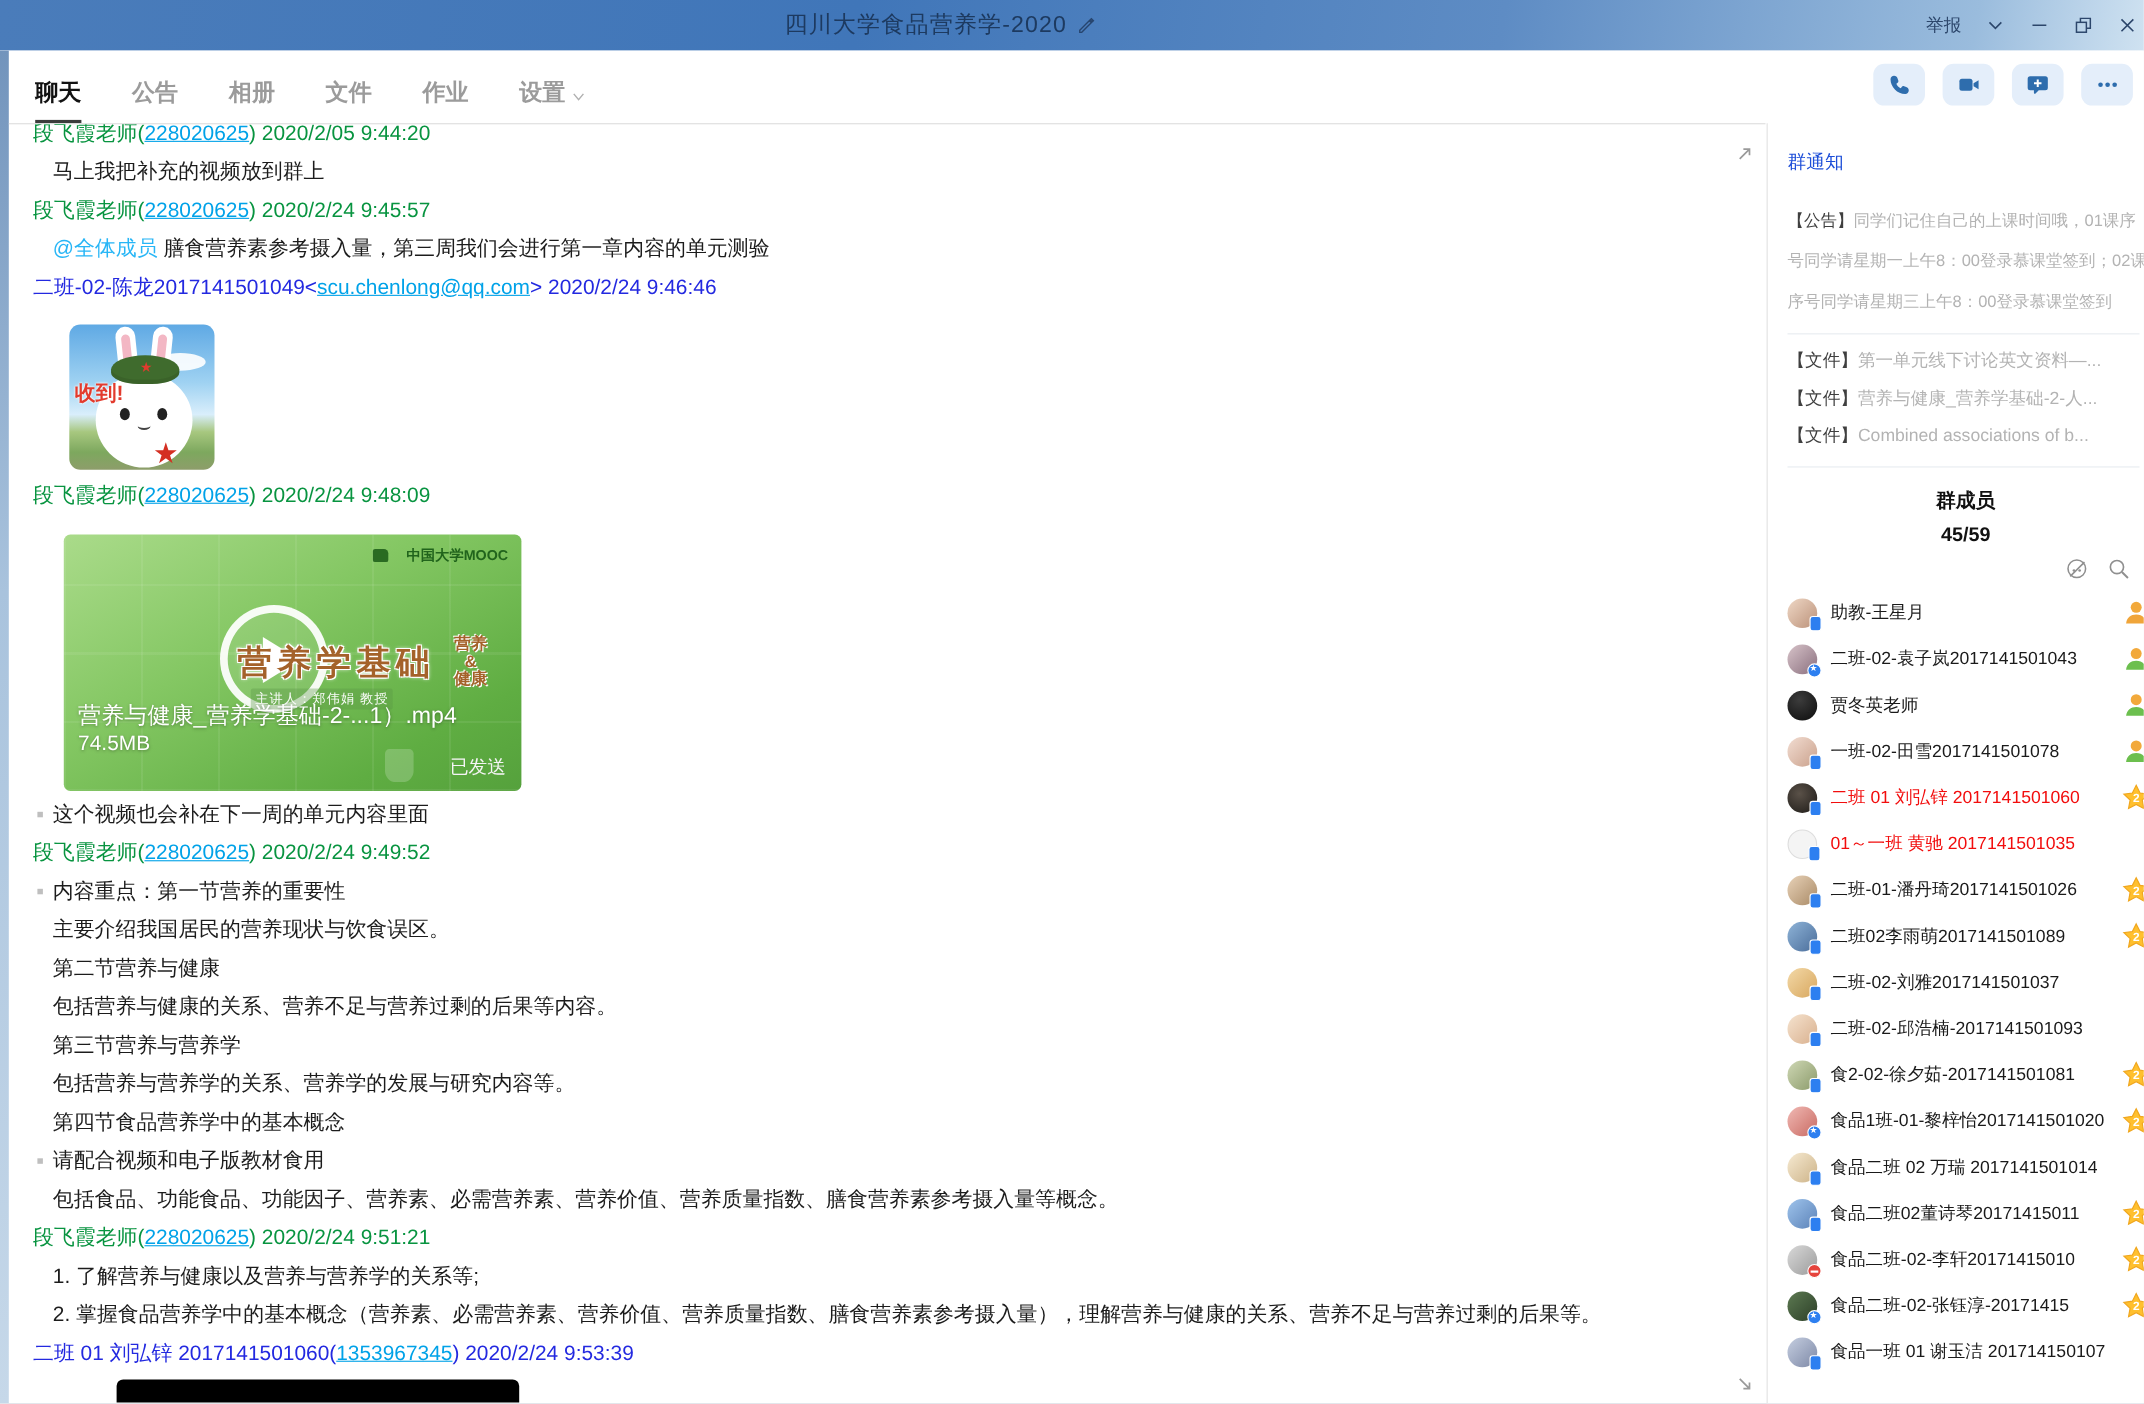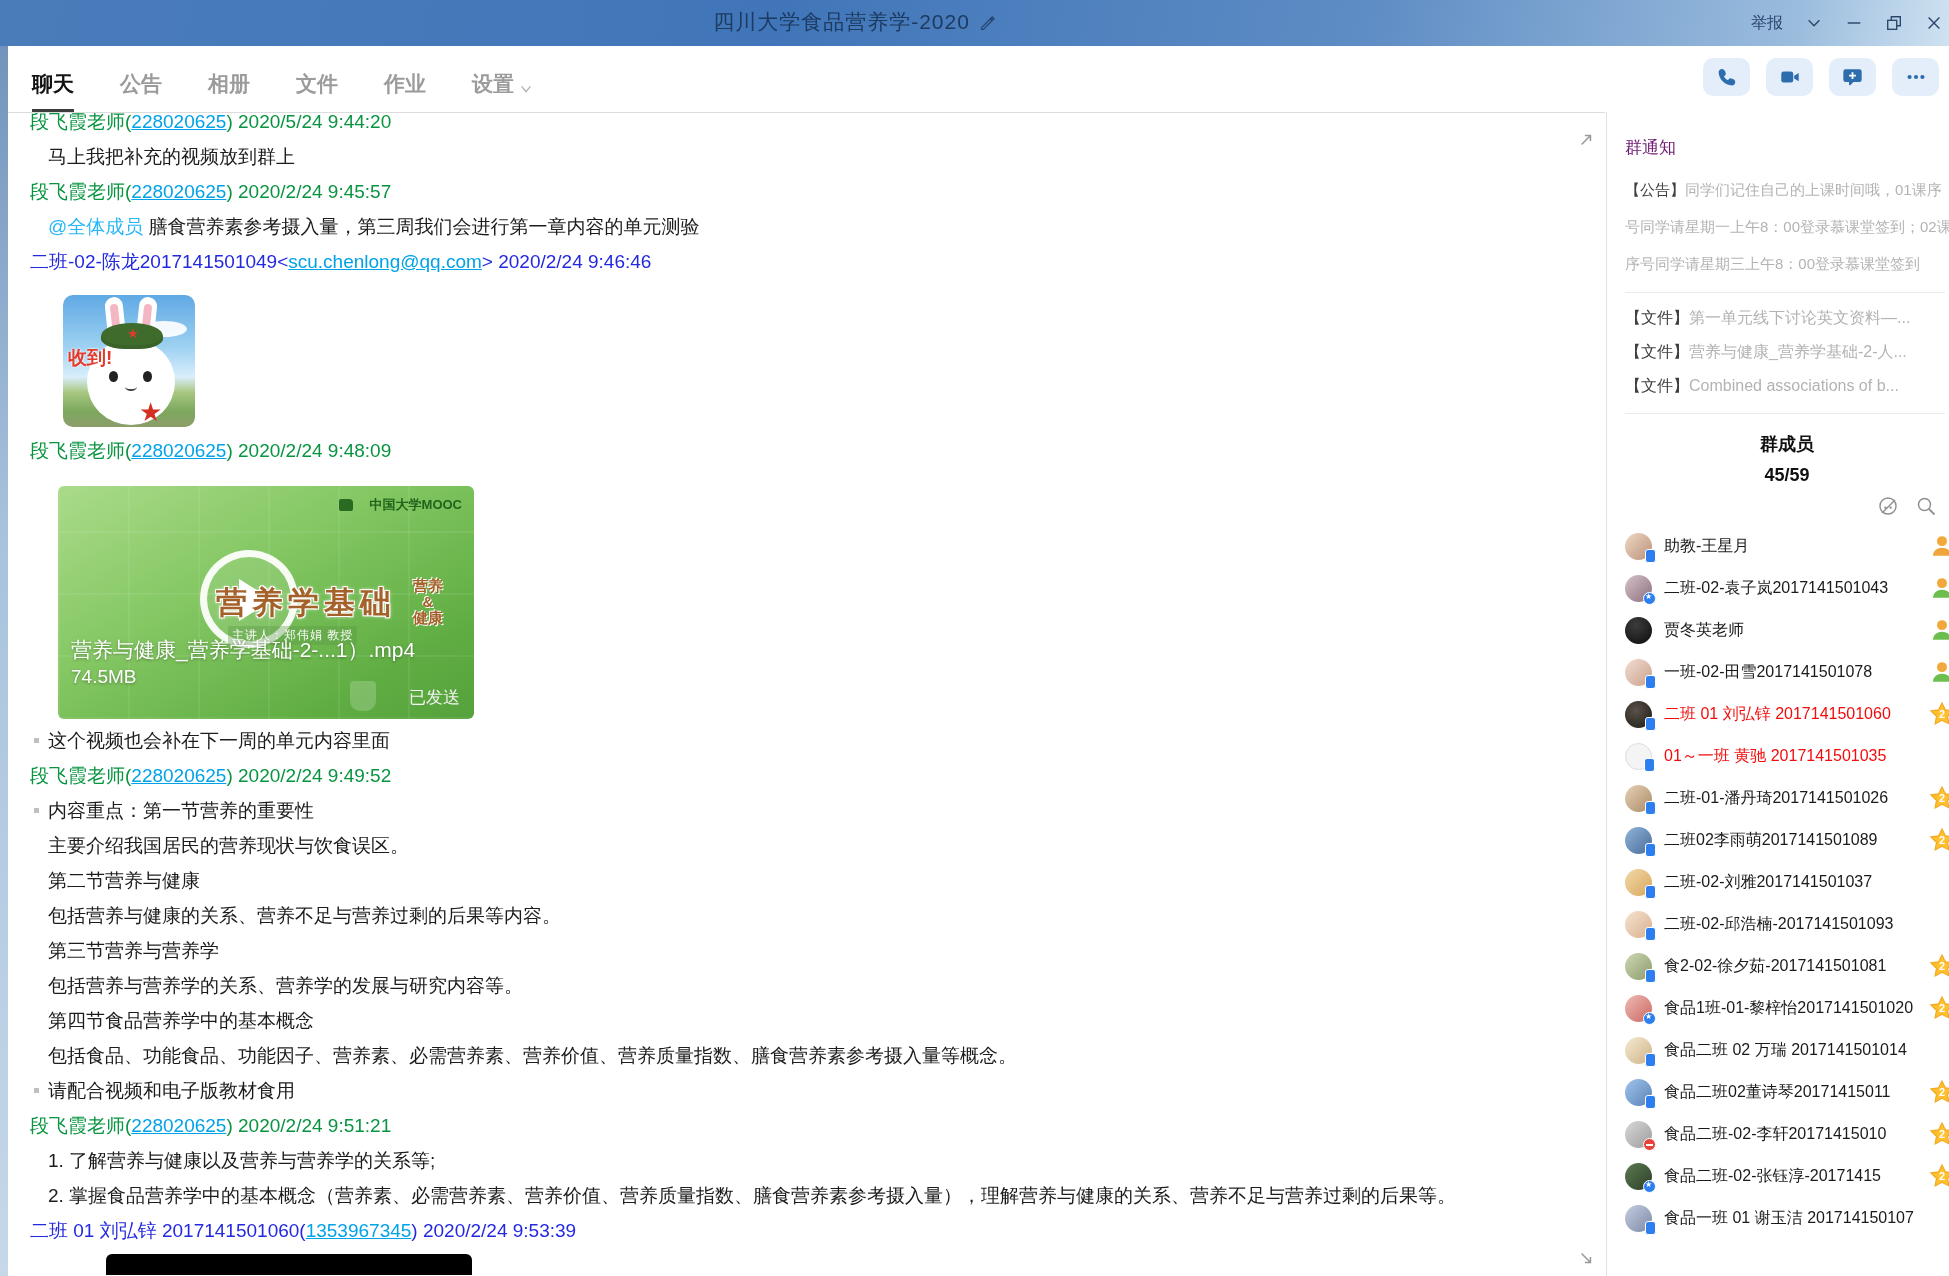--- a/index.html
+++ b/index.html
@@ -80,21 +80,21 @@
   .vshield{position:absolute;right:98px;bottom:8px;width:26px;height:30px;background:rgba(255,255,255,.20);border-radius:4px 4px 10px 10px;}
   .vstatus{position:absolute;right:14px;bottom:10px;font-size:17px;color:#f4f4f4;}
 
   .bvideo{width:366px;height:21px;background:#000;border-radius:6px 6px 0 0;margin:6px 0 0 76px;}
 
   
   .sidebar{position:absolute;left:1606px;top:112px;right:0;bottom:0;border-left:1px solid #e2e2e2;padding:22px 0 0 18px;box-sizing:border-box;overflow:hidden;background:#fff;}
   .collapse{position:absolute;width:20px;height:20px;color:#9a9a9a;}
   .col-top{left:1576px;top:130px;}
   .col-bot{left:1576px;top:1248px;}
-  .n-title{font-size:17px;color:#701a75;margin:2px 0 12px;}
+  .n-title{font-size:17px;color:#1d4ed8;margin:2px 0 23px;}
   .n-body{font-size:15px;line-height:37px;color:#b3b3b3;width:328px;}
   .tagd{color:#3f3f3f;}
   .n-file{font-size:16px;line-height:34px;white-space:nowrap;overflow:hidden;color:#b3b3b3;width:328px;}
   .sdiv{border:0;border-top:1px solid #e7ebf0;margin:10px 0 8px;width:320px;}
   .m-head{display:flex;align-items:center;margin:18px 0 8px;font-size:18px;color:#111;font-weight:bold;gap:9px;flex-direction:column;}
   .m-icons{margin-left:auto;display:flex;gap:16px;padding-right:12px;color:#8f8f8f;}
   .m-icons svg{display:block;}
   .m-row{position:relative;height:42px;display:flex;align-items:center;}
   .m-avatar{width:27px;height:27px;border-radius:50%;margin-right:12px;position:relative;flex:none;}
   .sub{position:absolute;right:-4px;bottom:-3px;width:11px;height:14px;border-radius:3px;background:#2d7ff0;border:1px solid #fff;box-sizing:border-box;}
@@ -191,21 +191,21 @@
           <circle cx="19" cy="12" r="2.3" fill="#2e6dad"></circle>
         </svg>
     </span>
   </div>
 
   <div class="frame-left"></div>
 
   <div class="chat">
     <div class="chat-list">
 
-      <div class="hdr t first"><span>段飞霞老师(</span><span class="lnk">228020625</span><span>) </span><span>2020/5/24 9:44:20</span></div>
+      <div class="hdr t first"><span>段飞霞老师(</span><span class="lnk">228020625</span><span>) </span><span>2020/2/05 9:44:20</span></div>
       <div class="txt">马上我把补充的视频放到群上</div>
 
       <div class="hdr t"><span>段飞霞老师(</span><span class="lnk">228020625</span><span>) </span><span>2020/2/24 9:45:57</span></div>
       <div class="txt"><span class="mention">@全体成员</span><span> 膳食营养素参考摄入量，第三周我们会进行第一章内容的单元测验</span></div>
 
       <div class="hdr m"><span>二班-02-陈龙2017141501049&lt;</span><span class="lnk">scu.chenlong@qq.com</span><span>&gt; </span><span>2020/2/24 9:46:46</span></div>
 
       <div class="sticker">
         <span class="cloud c1"></span>
         <span class="cloud c2"></span>
@@ -248,22 +248,22 @@
 
       <div class="hdr t"><span>段飞霞老师(</span><span class="lnk">228020625</span><span>) </span><span>2020/2/24 9:49:52</span></div>
 
       <div class="txt bullet">内容重点：第一节营养的重要性</div>
       <div class="txt">主要介绍我国居民的营养现状与饮食误区。</div>
       <div class="txt">第二节营养与健康</div>
       <div class="txt">包括营养与健康的关系、营养不足与营养过剩的后果等内容。</div>
       <div class="txt">第三节营养与营养学</div>
       <div class="txt">包括营养与营养学的关系、营养学的发展与研究内容等。</div>
       <div class="txt">第四节食品营养学中的基本概念</div>
+      <div class="txt bullet">请配合视频和电子版教材食用</div>
       <div class="txt">包括食品、功能食品、功能因子、营养素、必需营养素、营养价值、营养质量指数、膳食营养素参考摄入量等概念。</div>
-      <div class="txt bullet">请配合视频和电子版教材食用</div>
 
       <div class="hdr t"><span>段飞霞老师(</span><span class="lnk">228020625</span><span>) </span><span>2020/2/24 9:51:21</span></div>
 
       <div class="txt">1. 了解营养与健康以及营养与营养学的关系等;</div>
       <div class="txt">2. 掌握食品营养学中的基本概念（营养素、必需营养素、营养价值、营养质量指数、膳食营养素参考摄入量），理解营养与健康的关系、营养不足与营养过剩的后果等。</div>
 
       <div class="hdr m"><span>二班 01 刘弘锌 2017141501060(</span><span class="lnk">1353967345</span><span>) </span><span>2020/2/24 9:53:39</span></div>
 
       <div class="bvideo"></div>
     </div>

